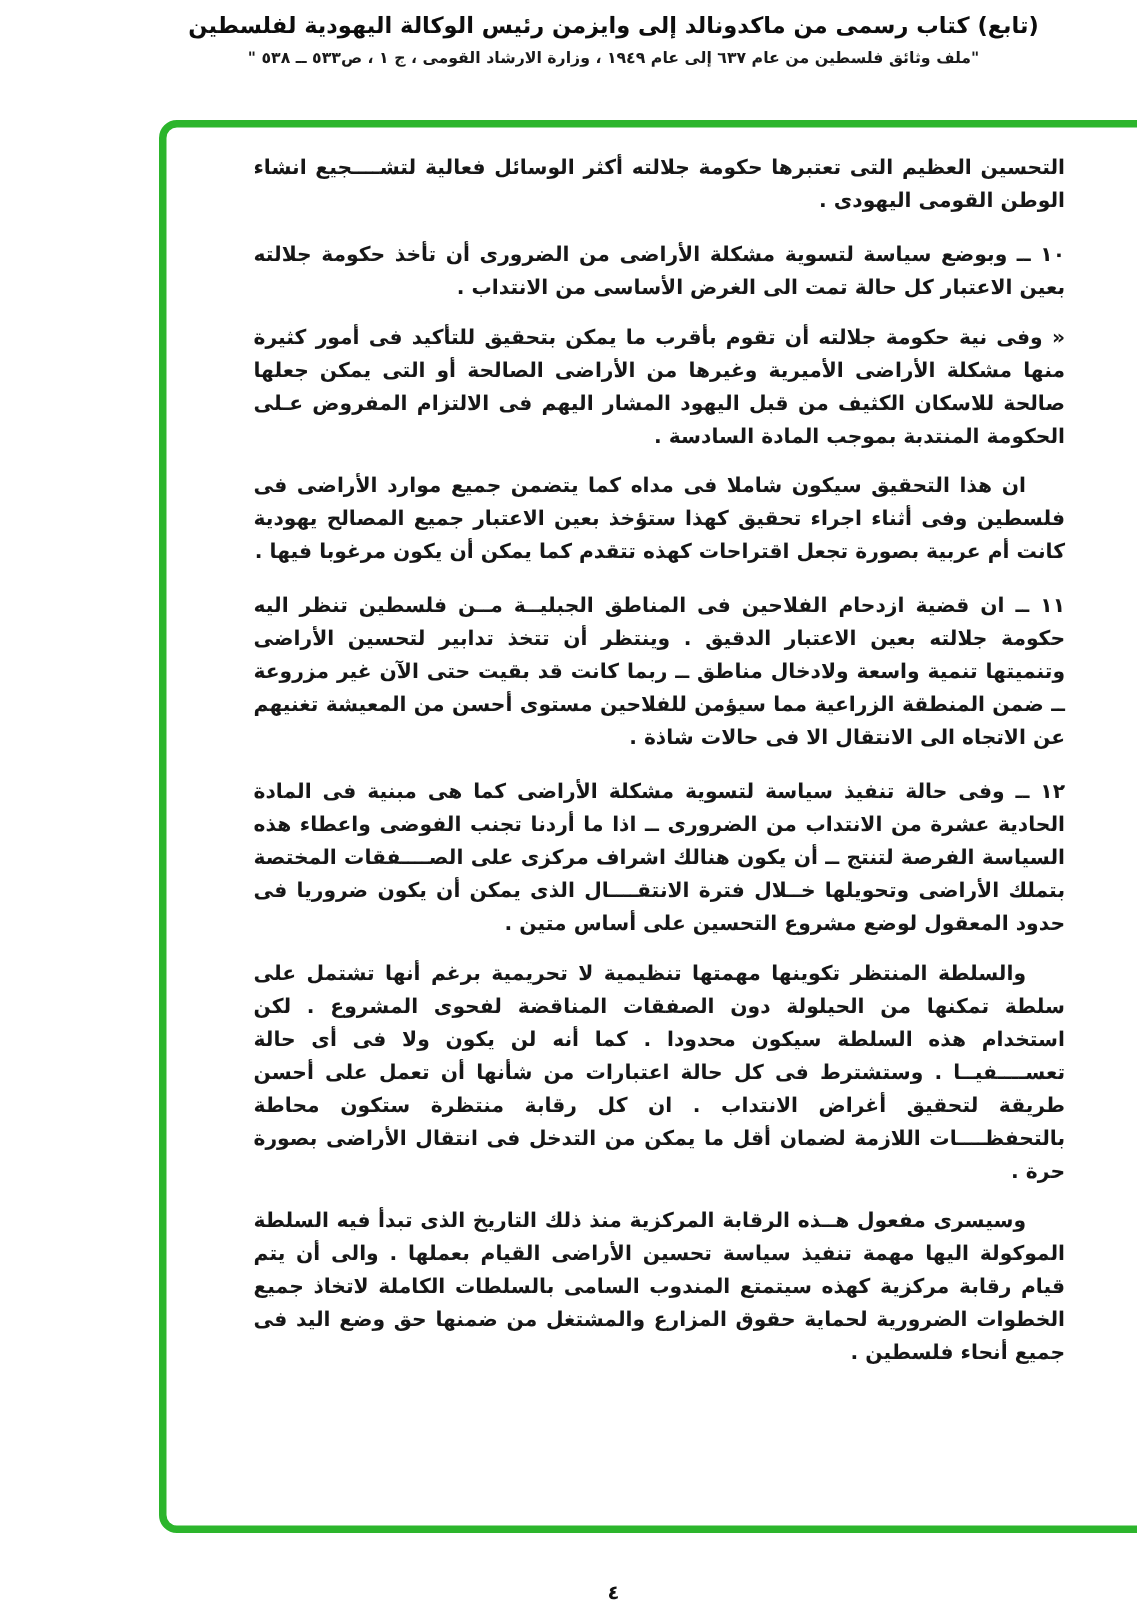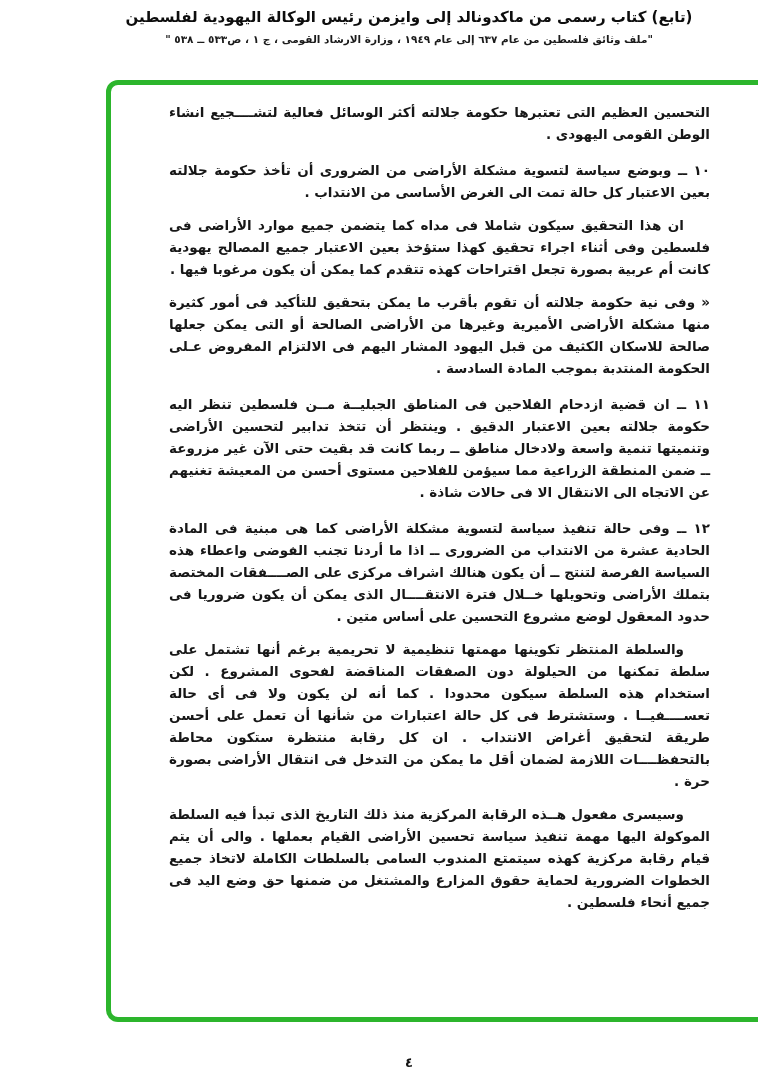--- a/index.html
+++ b/index.html
@@ -86,23 +86,23 @@
     <div class="source">"ملف وثائق فلسطين من عام ٦٣٧ إلى عام ١٩٤٩ ، وزارة الارشاد القومى ، ج ١ ، ص٥٣٣ ــ ٥٣٨ "</div>
   </div>
 
   <div class="frame" style="border-color: rgb(44, 181, 44);">
 
     <p class="para">التحسين العظيم التى تعتبرها حكومة جلالته أكثر الوسائل فعالية لتشــــجيع انشاء الوطن القومى اليهودى .</p>
 
     <p class="para hang"><span class="num">١٠ ــ</span> <span>وبوضع سياسة لتسوية مشكلة الأراضى من الضرورى أن تأخذ حكومة جلالته بعين الاعتبار كل حالة تمت الى الغرض الأساسى من الانتداب .</span></p>
 
 
+    <p class="para">« وفى نية حكومة جلالته أن تقوم بأقرب ما يمكن بتحقيق للتأكيد فى أمور كثيرة منها مشكلة الأراضى الأميرية وغيرها من الأراضى الصالحة أو التى يمكن جعلها صالحة للاسكان الكثيف من قبل اليهود المشار اليهم فى الالتزام المفروض عـلى الحكومة المنتدبة بموجب المادة السادسة .</p>
+
     <p class="para indent">ان هذا التحقيق سيكون شاملا فى مداه كما يتضمن جميع موارد الأراضى فى فلسطين وفى أثناء اجراء تحقيق كهذا ستؤخذ بعين الاعتبار جميع المصالح يهودية كانت أم عربية بصورة تجعل اقتراحات كهذه تتقدم كما يمكن أن يكون مرغوبا فيها .</p>
-
-    <p class="para">« وفى نية حكومة جلالته أن تقوم بأقرب ما يمكن بتحقيق للتأكيد فى أمور كثيرة منها مشكلة الأراضى الأميرية وغيرها من الأراضى الصالحة أو التى يمكن جعلها صالحة للاسكان الكثيف من قبل اليهود المشار اليهم فى الالتزام المفروض عـلى الحكومة المنتدبة بموجب المادة السادسة .</p>
 
     <p class="para hang"><span class="num">١١ ــ</span> <span>ان قضية ازدحام الفلاحين فى المناطق الجبليــة مــن فلسطين تنظر اليه حكومة جلالته بعين الاعتبار الدقيق . وينتظر أن تتخذ تدابير لتحسين الأراضى وتنميتها تنمية واسعة ولادخال مناطق ــ ربما كانت قد بقيت حتى الآن غير مزروعة ــ ضمن المنطقة الزراعية مما سيؤمن للفلاحين مستوى أحسن من المعيشة تغنيهم عن الاتجاه الى الانتقال الا فى حالات شاذة .</span></p>
 
     <p class="para hang"><span class="num">١٢ ــ</span> <span>وفى حالة تنفيذ سياسة لتسوية مشكلة الأراضى كما هى مبنية فى المادة الحادية عشرة من الانتداب من الضرورى ــ اذا ما أردنا تجنب الفوضى واعطاء هذه السياسة الفرصة لتنتج ــ أن يكون هنالك اشراف مركزى على الصــــفقات المختصة بتملك الأراضى وتحويلها خــلال فترة الانتقــــال الذى يمكن أن يكون ضروريا فى حدود المعقول لوضع مشروع التحسين على أساس متين .</span></p>
 
     <p class="para indent">والسلطة المنتظر تكوينها مهمتها تنظيمية لا تحريمية برغم أنها تشتمل على سلطة تمكنها من الحيلولة دون الصفقات المناقضة لفحوى المشروع . لكن استخدام هذه السلطة سيكون محدودا . كما أنه لن يكون ولا فى أى حالة تعســــفيــا . وستشترط فى كل حالة اعتبارات من شأنها أن تعمل على أحسن طريقة لتحقيق أغراض الانتداب . ان كل رقابة منتظرة ستكون محاطة بالتحفظــــات اللازمة لضمان أقل ما يمكن من التدخل فى انتقال الأراضى بصورة حرة .</p>
 
     <p class="para indent">وسيسرى مفعول هــذه الرقابة المركزية منذ ذلك التاريخ الذى تبدأ فيه السلطة الموكولة اليها مهمة تنفيذ سياسة تحسين الأراضى القيام بعملها . والى أن يتم قيام رقابة مركزية كهذه سيتمتع المندوب السامى بالسلطات الكاملة لاتخاذ جميع الخطوات الضرورية لحماية حقوق المزارع والمشتغل من ضمنها حق وضع اليد فى جميع أنحاء فلسطين .</p>
 
   </div>

